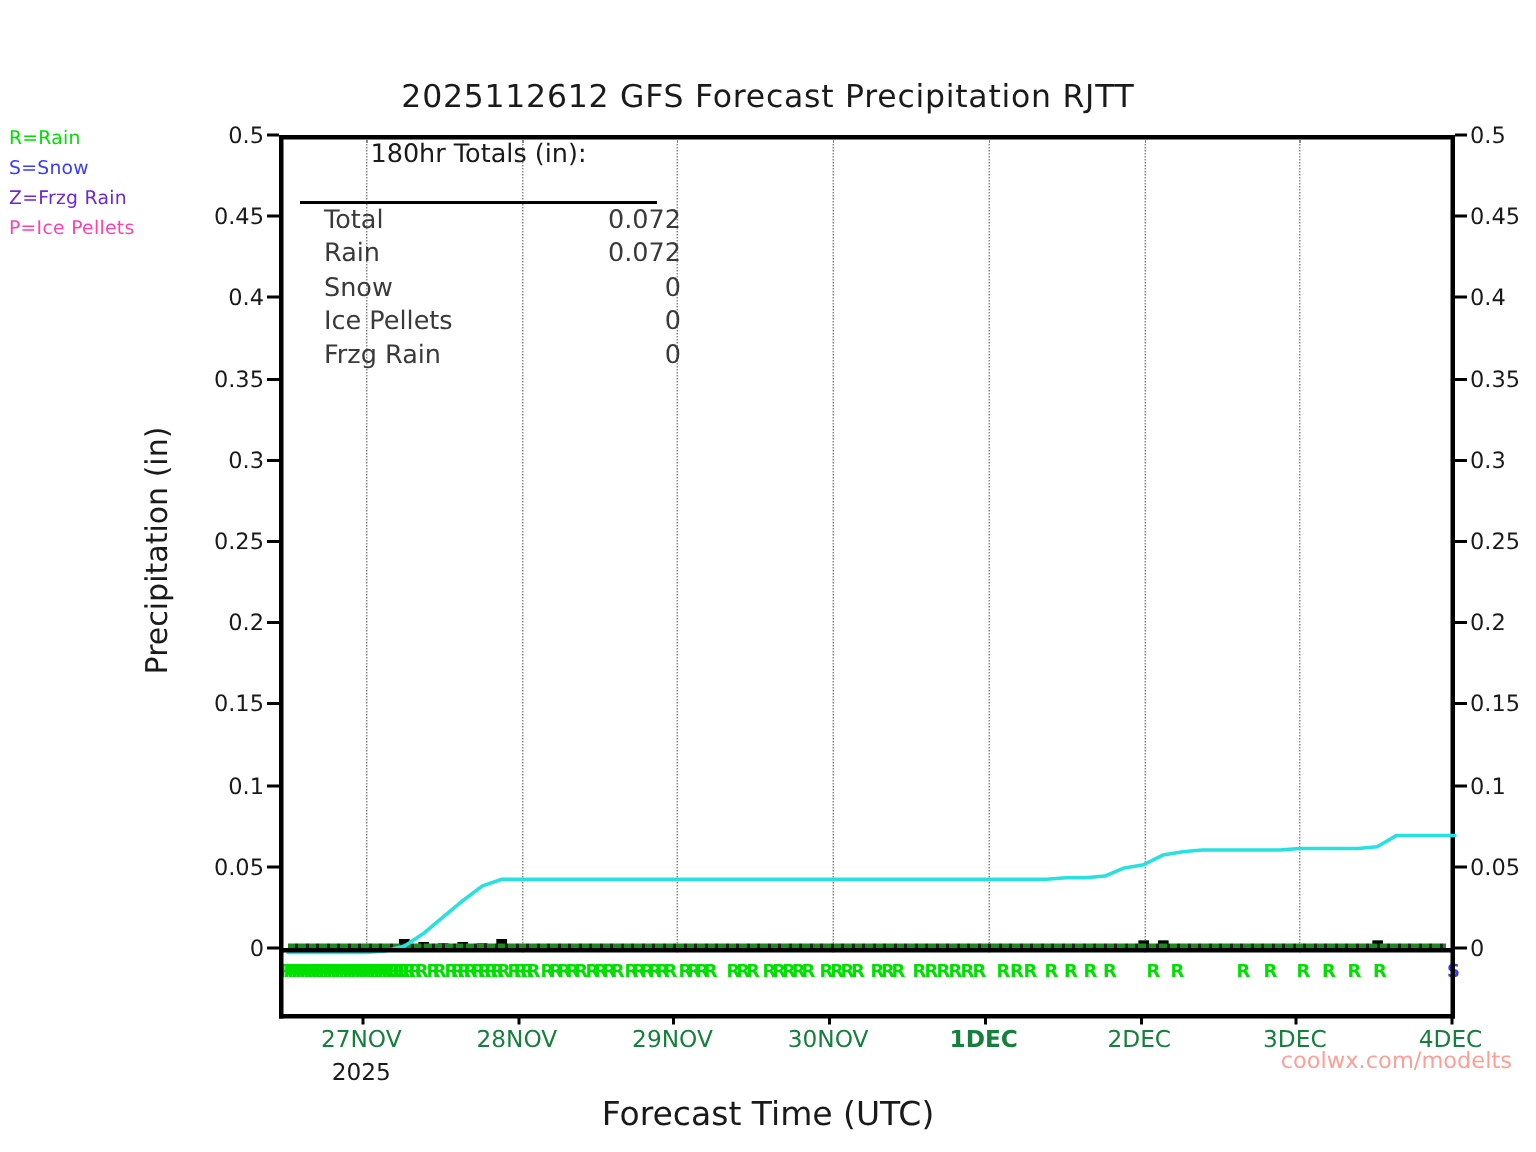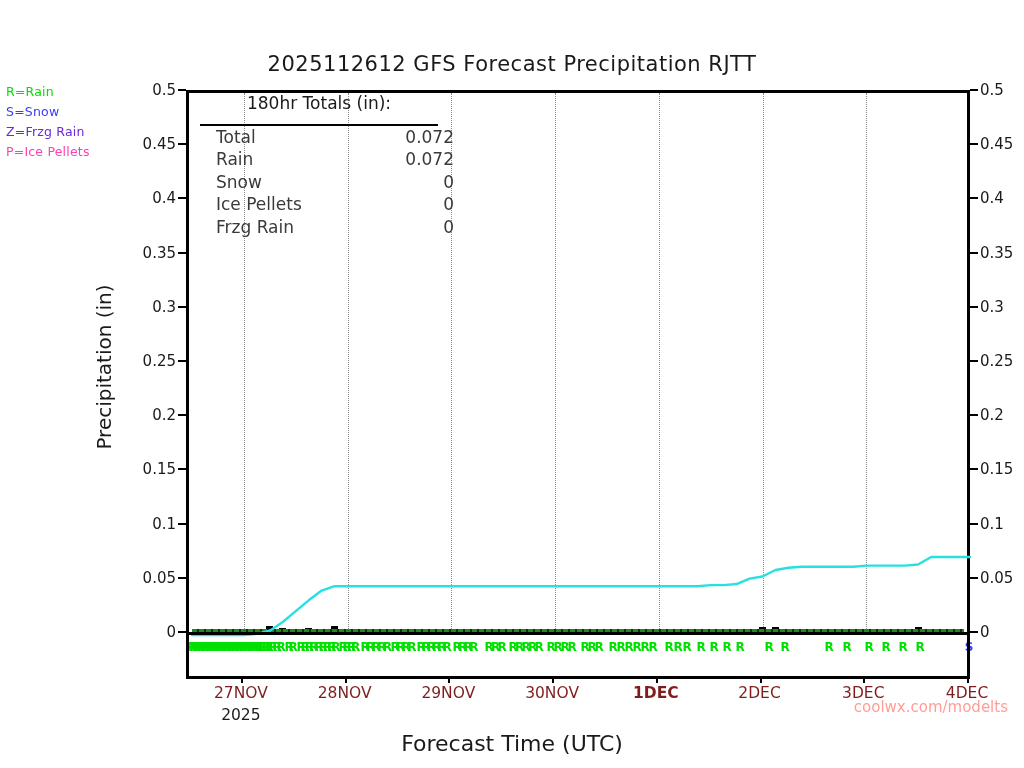--- a/index.html
+++ b/index.html
@@ -111,41 +111,41 @@
   #totals-box {
     left: 190px; top: 90px;
     width: 260px;
     padding: 2px 0 0 8px;
     font-size: 17px;
     color: #3a3a3a;
     line-height: 22.5px;
   }
   #totals-heading {
     text-align: center;
-    padding-bottom: 9px;
+    padding-bottom: 19px;
     border-bottom: 2px solid #000;
     width: 238px;
     margin-left: 2px;
     color: #1a1a1a;
   }
   .totals-row {
     display: flex;
     justify-content: space-between;
     width: 238px;
     margin-left: 18px;
   }
   .totals-row .tval { text-align: right; min-width: 70px; }
 
   
   .xtick-label {
     position: absolute;
     transform: translateX(-50%);
     font-size: 15.5px;
     white-space: nowrap;
-    color: #7f1d1d;
+    color: #15803d;
   }
   #x-labels { left: 0; top: 684px; width: 1024px; height: 44px; }
   .xtick-year {
     position: absolute;
     transform: translateX(-50%);
     font-size: 15.5px;
     top: 22px;
   }
   .xtick-mark {
     position: absolute;

